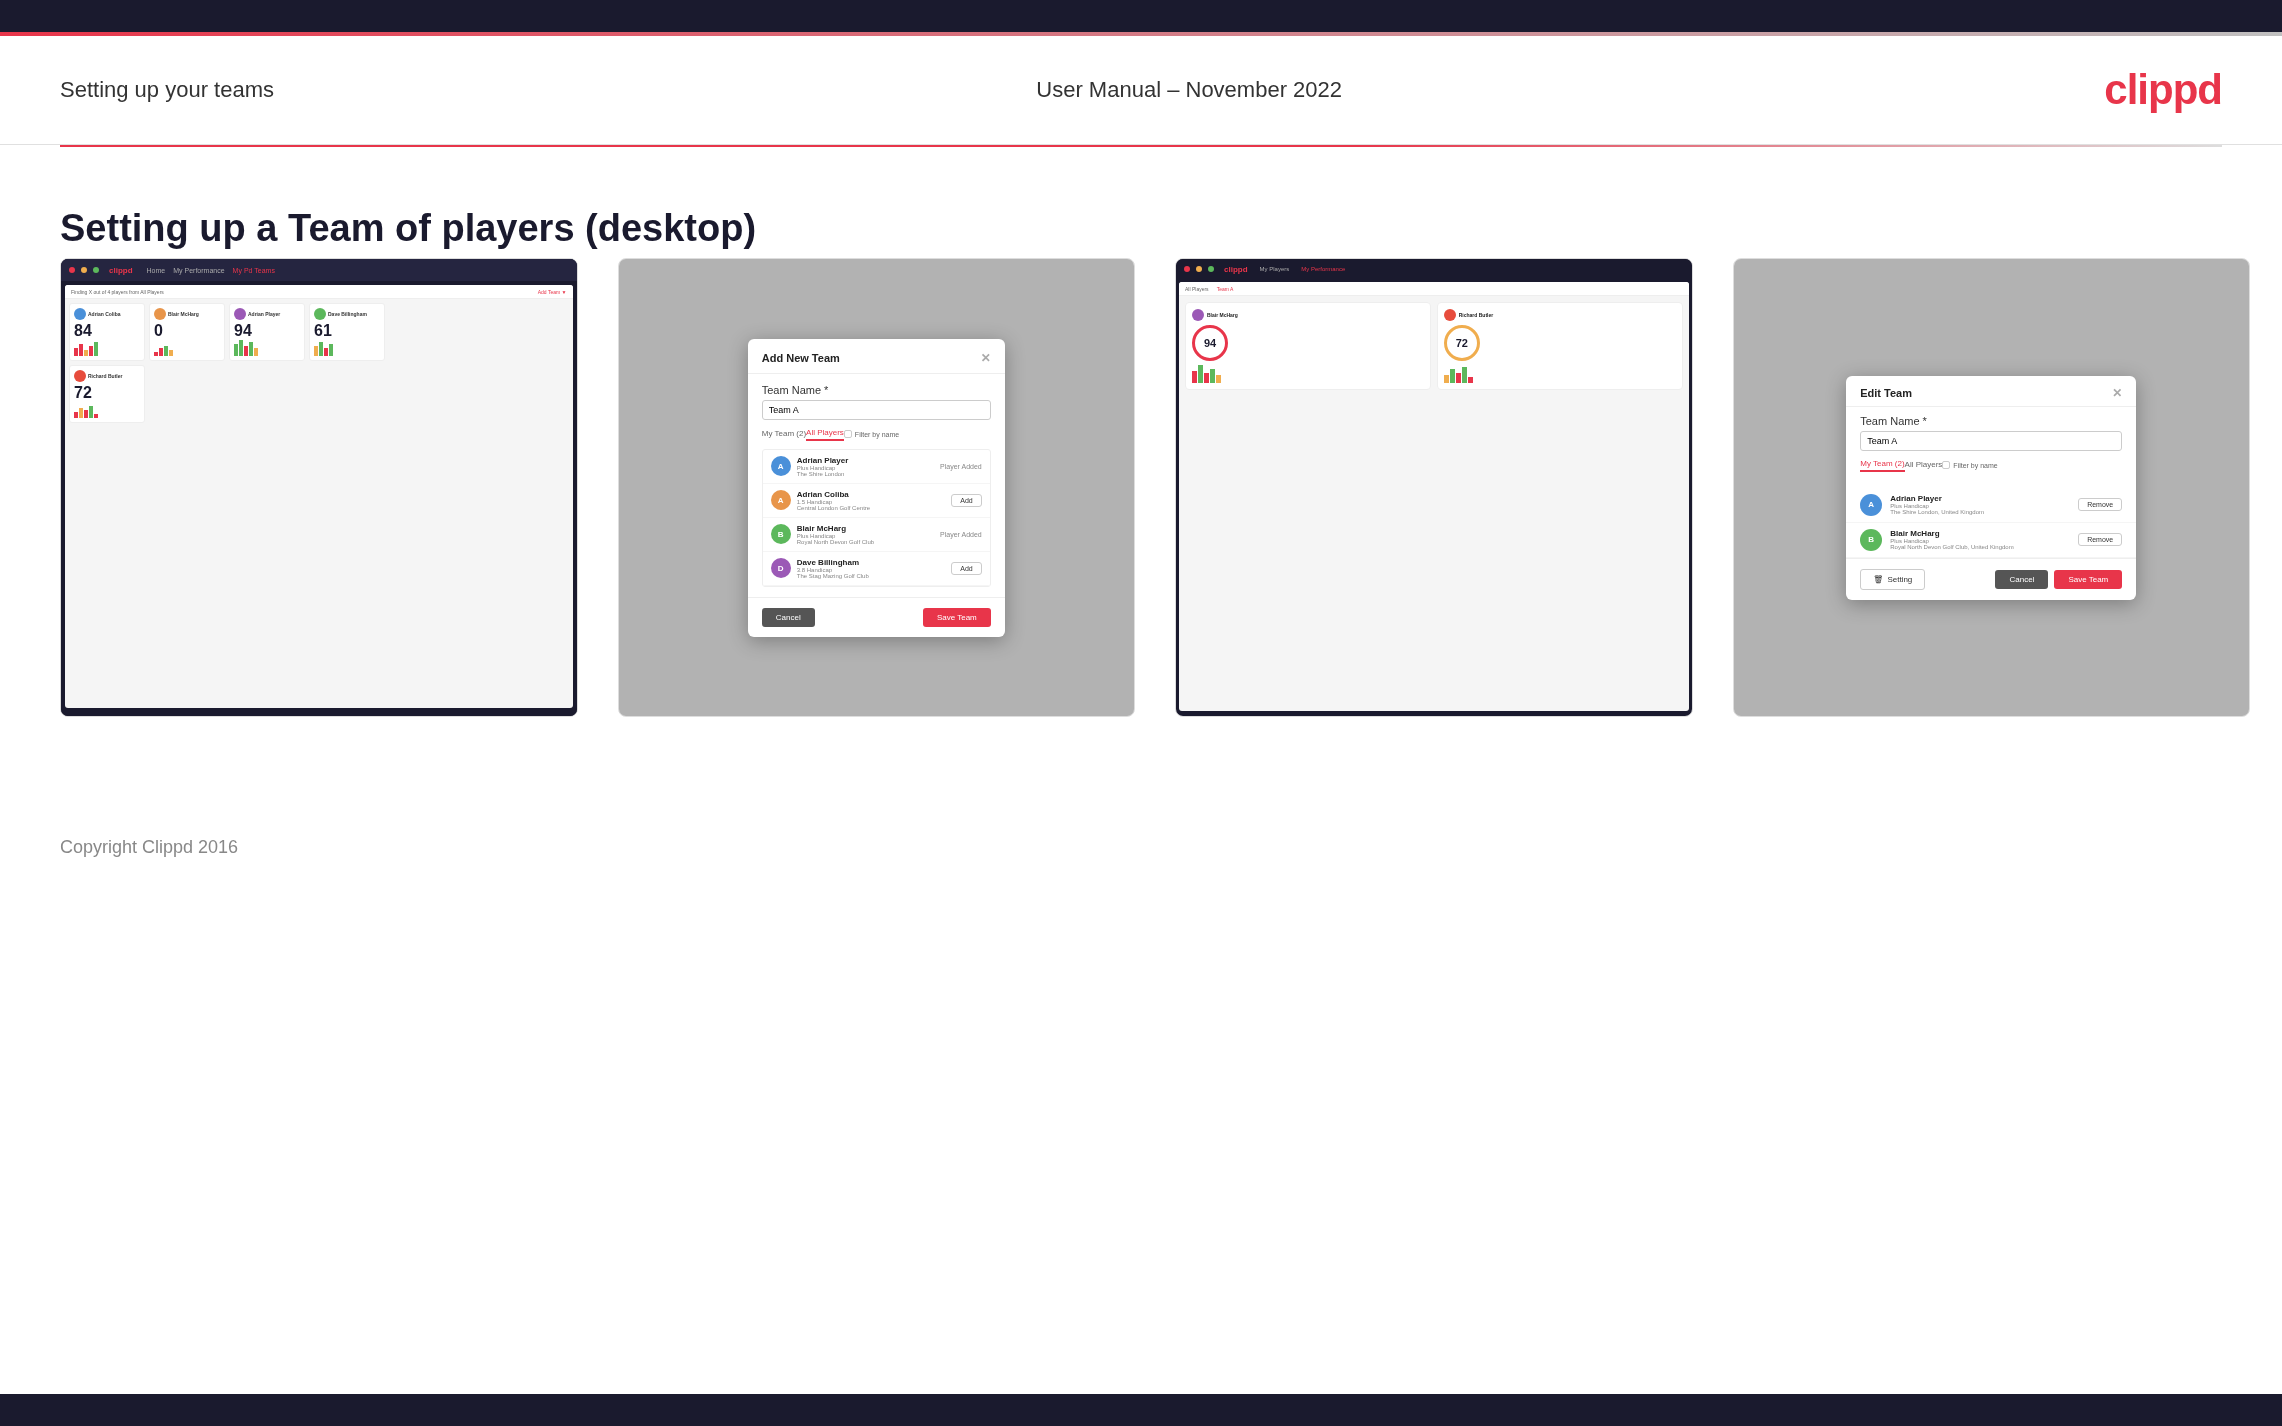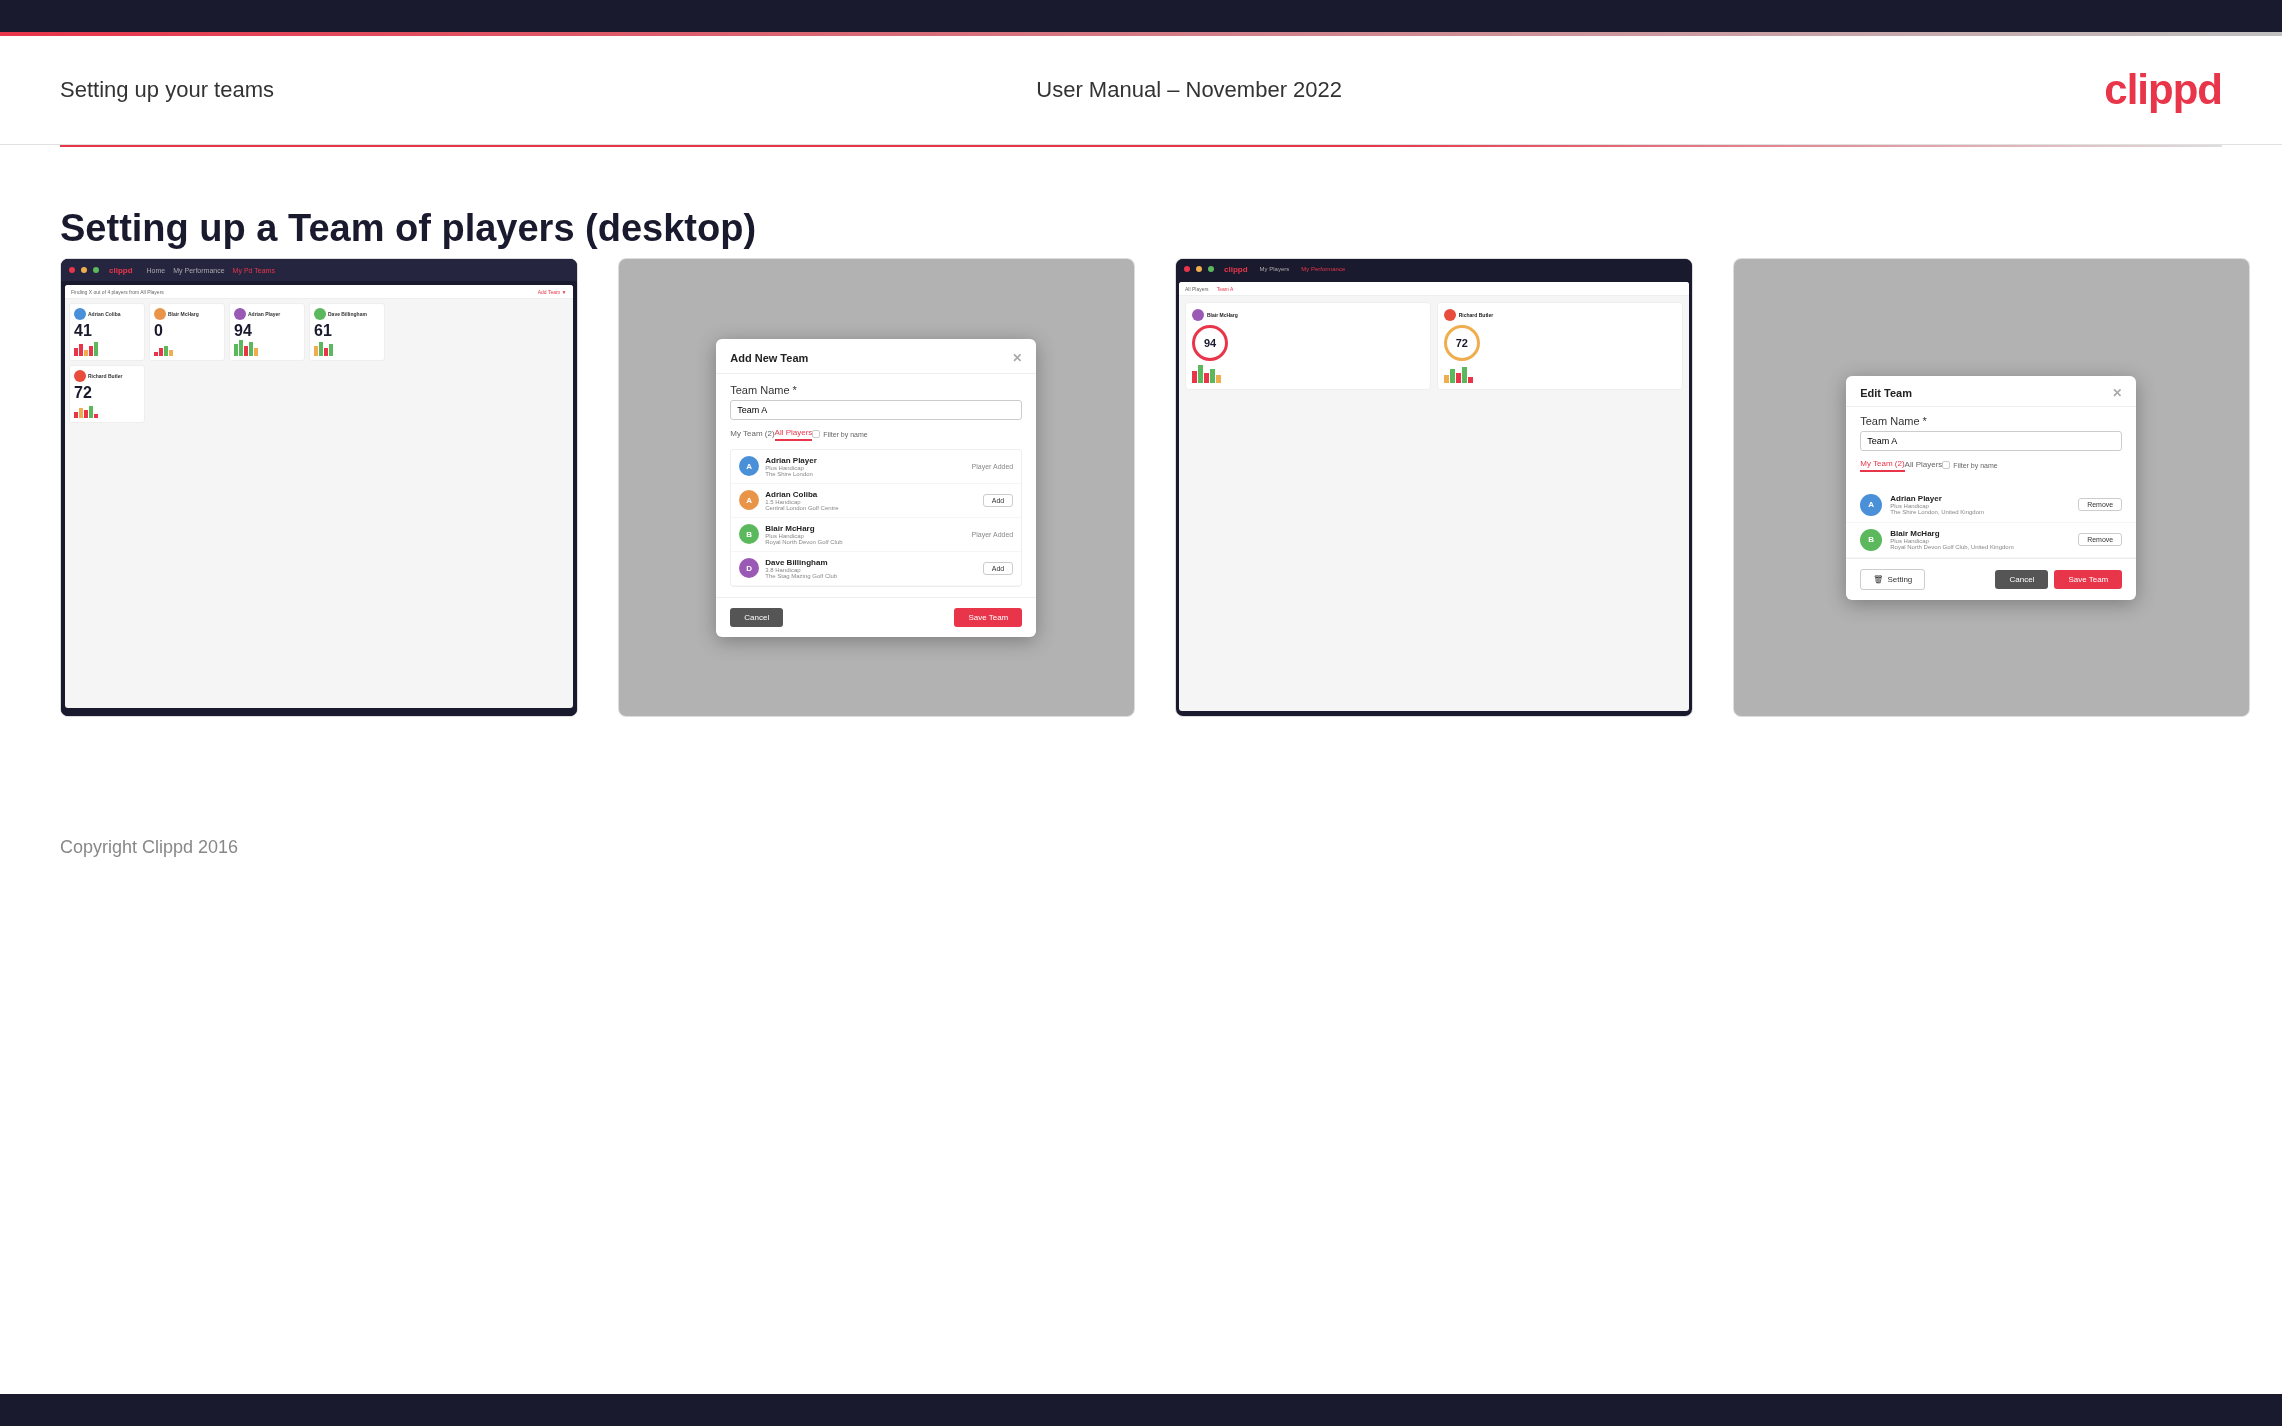--- a/index.html
+++ b/index.html
@@ -123,21 +123,21 @@
       background: rgba(0,0,0,0.3);
       width: 100%;
       height: 100%;
       display: flex;
       align-items: center;
       justify-content: center;
     }
     .dialog {
       background: #fff;
       border-radius: 6px;
-      width: 320px;
+      width: 257px;
       box-shadow: 0 4px 20px rgba(0,0,0,0.3);
       overflow: hidden;
     }
     .dialog-header {
       padding: 12px 14px 8px;
       font-size: 11px;
       font-weight: bold;
       color: #222;
       border-bottom: 1px solid #eee;
       display: flex;
@@ -334,21 +334,21 @@
               <span style="font-size:5px;color:#666;">Finding X out of 4 players from All Players</span>
               <span style="font-size:5px;color:#e8354a;margin-left:auto;">Add Team ▼</span>
             </div>
             <div style="display:flex;flex-wrap:wrap;gap:4px;padding:4px;">
 
               <div style="background:#fff;border:1px solid #eee;border-radius:3px;width:76px;padding:4px;">
                 <div style="display:flex;align-items:center;gap:2px;margin-bottom:2px;">
                   <div style="width:12px;height:12px;border-radius:50%;background:#4a90d9;"></div>
                   <span style="font-size:5px;font-weight:bold;color:#333;">Adrian Coliba</span>
                 </div>
-                <div style="font-size:16px;font-weight:bold;color:#1a1a2e;">41</div>
+                <div style="font-size:16px;font-weight:bold;color:#1a1a2e;">84</div>
                 <div style="display:flex;gap:1px;align-items:flex-end;height:16px;">
                   <div style="width:4px;height:8px;background:#e8354a;"></div>
                   <div style="width:4px;height:12px;background:#e8354a;"></div>
                   <div style="width:4px;height:6px;background:#f0ad4e;"></div>
                   <div style="width:4px;height:10px;background:#e8354a;"></div>
                   <div style="width:4px;height:14px;background:#5cb85c;"></div>
                 </div>
               </div>
               <div style="background:#fff;border:1px solid #eee;border-radius:3px;width:76px;padding:4px;">
                 <div style="display:flex;align-items:center;gap:2px;margin-bottom:2px;">

